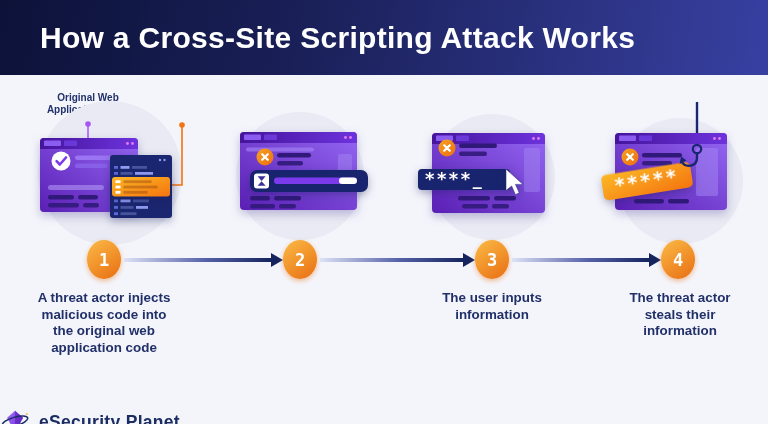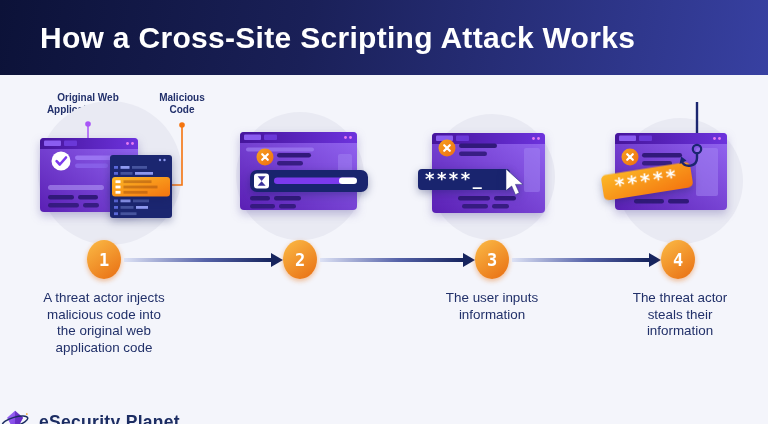--- a/index.html
+++ b/index.html
@@ -61,21 +61,21 @@
     border-top:7px solid transparent;border-bottom:7px solid transparent;
     border-left:12px solid #16245e;
   }
   .arrow.a1{left:124px;width:147px;}
   .arrow.a2{left:320px;width:143px;}
   .arrow.a3{left:512px;width:137px;}
 
   
   .caption{
     position:absolute;top:290px;text-align:center;
-    font-size:13.4px;font-weight:400;line-height:1.24;color:#213069;
+    font-size:13.4px;font-weight:700;line-height:1.24;color:#213069;
     white-space:pre-line;
   }
   .caption.c1{left:9px;width:190px;}
   .caption.c2{left:205px;width:190px;}
   .caption.c3{left:397px;width:190px;text-align:center;}
   .caption.c4{left:585px;width:190px;}
 
   
   .footer{
     position:absolute;left:0;top:381px;width:651px;height:34px;
@@ -112,22 +112,20 @@
       </linearGradient>
     </defs>
   </svg>
 
   <div class="header">
     <h1>How a Cross-Site Scripting Attack Works</h1>
   </div>
 
   <div class="anno orig">Original Web
 Application Code</div>
-  <div class="anno mal">Malicious
-Code</div>
 
   <svg class="illus p1" viewBox="0 0 192 164">
     <circle cx="102" cy="91" r="72" fill="#e9eaf3"></circle>
     <g>
       <polyline points="80,42 80,99 86,99" fill="none" stroke="#a855f7" stroke-width="1.5"></polyline>
       <circle cx="80" cy="42" r="2.8" fill="#a855f7"></circle>
     </g>
     <g>
       <polyline points="174,43 174,103 163,103" fill="none" stroke="#f4740f" stroke-width="1.6"></polyline>
       <circle cx="174" cy="43" r="2.8" fill="#f4740f"></circle>

